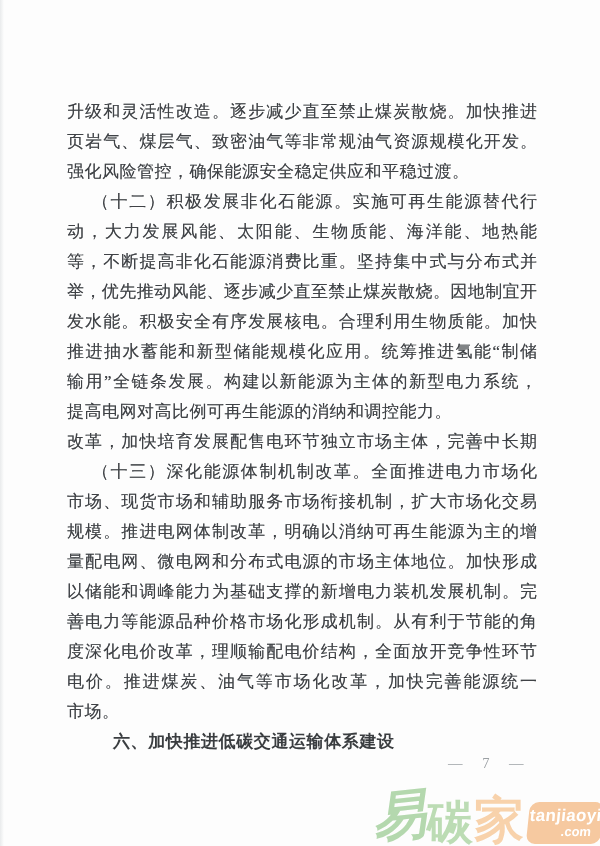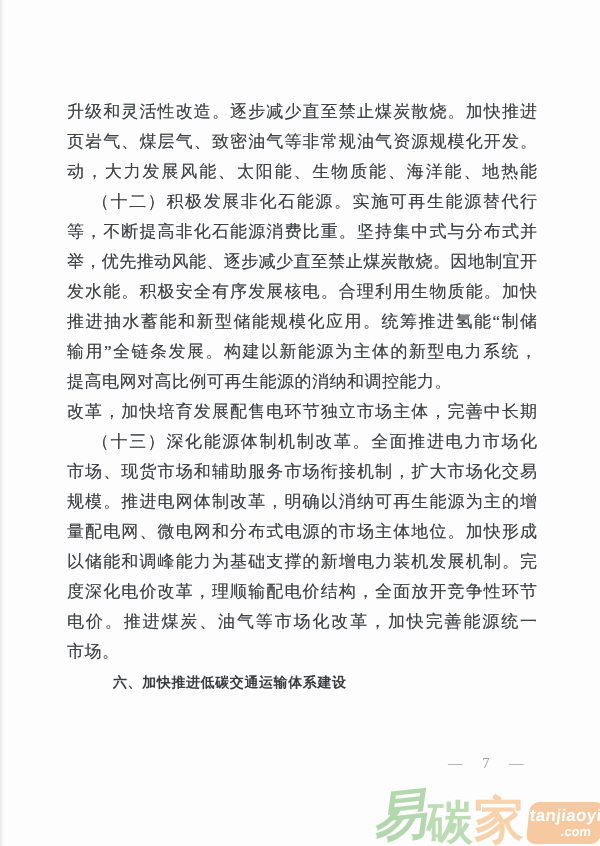--- a/index.html
+++ b/index.html
@@ -43,21 +43,21 @@
     text-justify: inter-character;
     letter-spacing: 0;
   }
   .ind { padding-left: 25px; }
   .heading {
     height: 30px;
     line-height: 30px;
     padding-left: 46px;
     font-family: "Liberation Sans", "DejaVu Sans", sans-serif;
     font-weight: 700;
-    font-size: 14px;
+    font-size: 17px;
     letter-spacing: 0.6px;
     color: #3a3d40;
     white-space: nowrap;
   }
   .page-number {
     position: absolute;
     left: 448px;
     top: 755px;
     width: 100px;
     color: #9ba0a4;
@@ -133,34 +133,36 @@
 </style>
 </head>
 <body>
 
 <div class="page">
   <div class="scan-edge"></div>
 
   <div class="content">
     <div class="ln jf">升级和灵活性改造。逐步减少直至禁止煤炭散烧。加快推进</div>
     <div class="ln jf">页岩气、煤层气、致密油气等非常规油气资源规模化开发。</div>
+    <div class="ln">强化风险管控，确保能源安全稳定供应和平稳过渡。</div>
+    <div class="ln jf ind">（十二）积极发展非化石能源。实施可再生能源替代行</div>
     <div class="ln jf">动，大力发展风能、太阳能、生物质能、海洋能、地热能</div>
-    <div class="ln jf ind">（十二）积极发展非化石能源。实施可再生能源替代行</div>
     <div class="ln jf">等，不断提高非化石能源消费比重。坚持集中式与分布式并</div>
     <div class="ln jf">举，优先推动风能、逐步减少直至禁止煤炭散烧。因地制宜开</div>
     <div class="ln jf">发水能。积极安全有序发展核电。合理利用生物质能。加快</div>
     <div class="ln jf">推进抽水蓄能和新型储能规模化应用。统筹推进氢能“制储</div>
     <div class="ln jf">输用”全链条发展。构建以新能源为主体的新型电力系统，</div>
     <div class="ln">提高电网对高比例可再生能源的消纳和调控能力。</div>
     <div class="ln jf">改革，加快培育发展配售电环节独立市场主体，完善中长期</div>
     <div class="ln jf ind">（十三）深化能源体制机制改革。全面推进电力市场化</div>
     <div class="ln jf">市场、现货市场和辅助服务市场衔接机制，扩大市场化交易</div>
     <div class="ln jf">规模。推进电网体制改革，明确以消纳可再生能源为主的增</div>
     <div class="ln jf">量配电网、微电网和分布式电源的市场主体地位。加快形成</div>
     <div class="ln jf">以储能和调峰能力为基础支撑的新增电力装机发展机制。完</div>
+    <div class="ln jf">善电力等能源品种价格市场化形成机制。从有利于节能的角</div>
     <div class="ln jf">度深化电价改革，理顺输配电价结构，全面放开竞争性环节</div>
     <div class="ln jf">电价。推进煤炭、油气等市场化改革，加快完善能源统一</div>
     <div class="ln">市场。</div>
     <div class="heading">六、加快推进低碳交通运输体系建设</div>
   </div>
 
   <div class="page-number">— 7 —</div>
 
   <div class="watermark">
     <span class="wm-yi">易</span>

